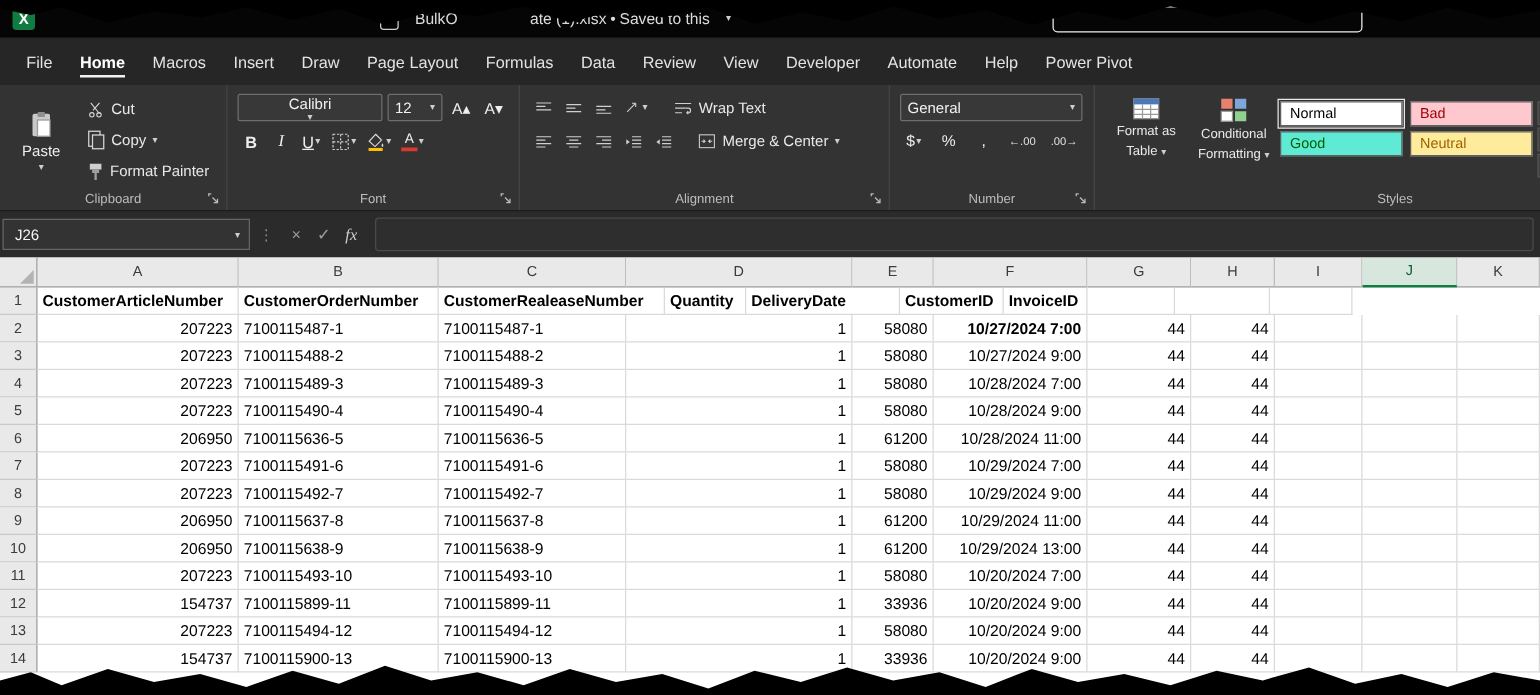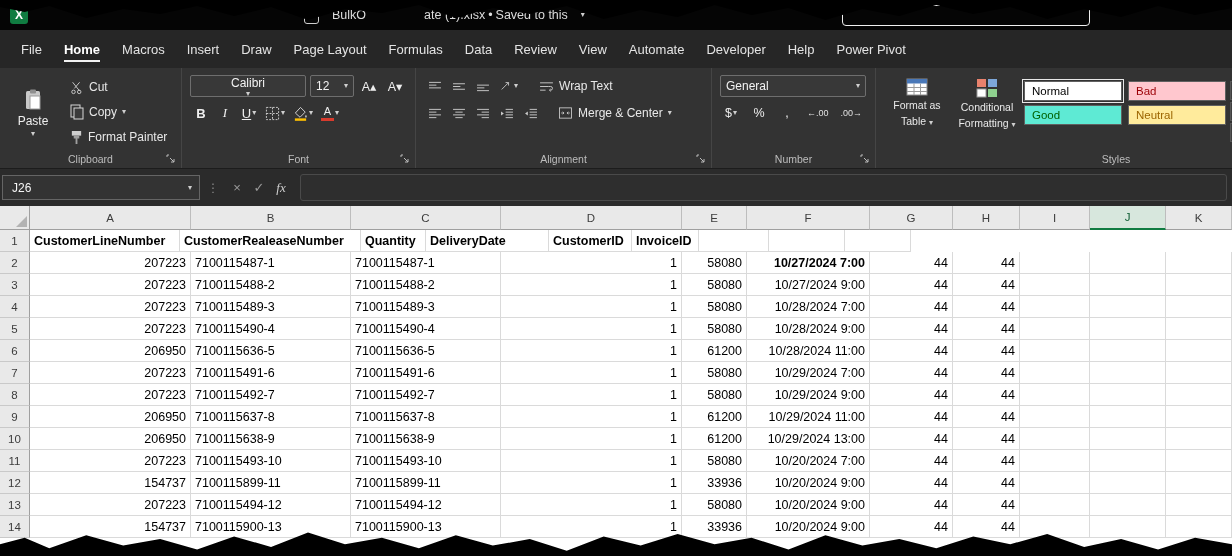--- a/index.html
+++ b/index.html
@@ -110,22 +110,22 @@
       <div class="mtab">File</div>
       <div class="mtab active">Home</div>
       <div class="mtab">Macros</div>
       <div class="mtab">Insert</div>
       <div class="mtab">Draw</div>
       <div class="mtab">Page Layout</div>
       <div class="mtab">Formulas</div>
       <div class="mtab">Data</div>
       <div class="mtab">Review</div>
       <div class="mtab">View</div>
+      <div class="mtab">Developer</div>
       <div class="mtab">Automate</div>
-      <div class="mtab">Developer</div>
       <div class="mtab">Help</div>
       <div class="mtab">Power Pivot</div>
     </div>
 
   <div class="ribbon">
 
     <div class="rgroup g-clip">
       <div class="gbody">
         <div class="paste">
           <svg width="24" height="24" viewBox="0 0 24 24">
@@ -377,21 +377,22 @@
         <div class="colh" style="width: 65px;">E</div>
         <div class="colh" style="width: 123px;">F</div>
         <div class="colh" style="width: 83px;">G</div>
         <div class="colh" style="width: 67px;">H</div>
         <div class="colh" style="width: 70px;">I</div>
         <div class="colh sel" style="width: 76px;">J</div>
         <div class="colh" style="width: 66px;">K</div>
       </div>
       <div class="grow">
         <div class="rowh">1</div>
-        <div class="c left bold" style="width: 150px;">CustomerLineNumber</div>
+        <div class="c left bold" style="width: 161px;">CustomerArticleNumber</div>
+        <div class="c left bold" style="width: 160px;">CustomerOrderNumber</div>
         <div class="c left bold" style="width: 181px;">CustomerRealeaseNumber</div>
         <div class="c left bold" style="width: 65px;">Quantity</div>
         <div class="c left bold" style="width: 123px;">DeliveryDate</div>
         <div class="c left bold" style="width: 83px;">CustomerID</div>
         <div class="c left bold" style="width: 67px;">InvoiceID</div>
         <div class="c left bold" style="width: 70px;"></div>
         <div class="c left bold" style="width: 76px;"></div>
         <div class="c left bold" style="width: 66px;"></div>
       </div>
       <div class="grow">

